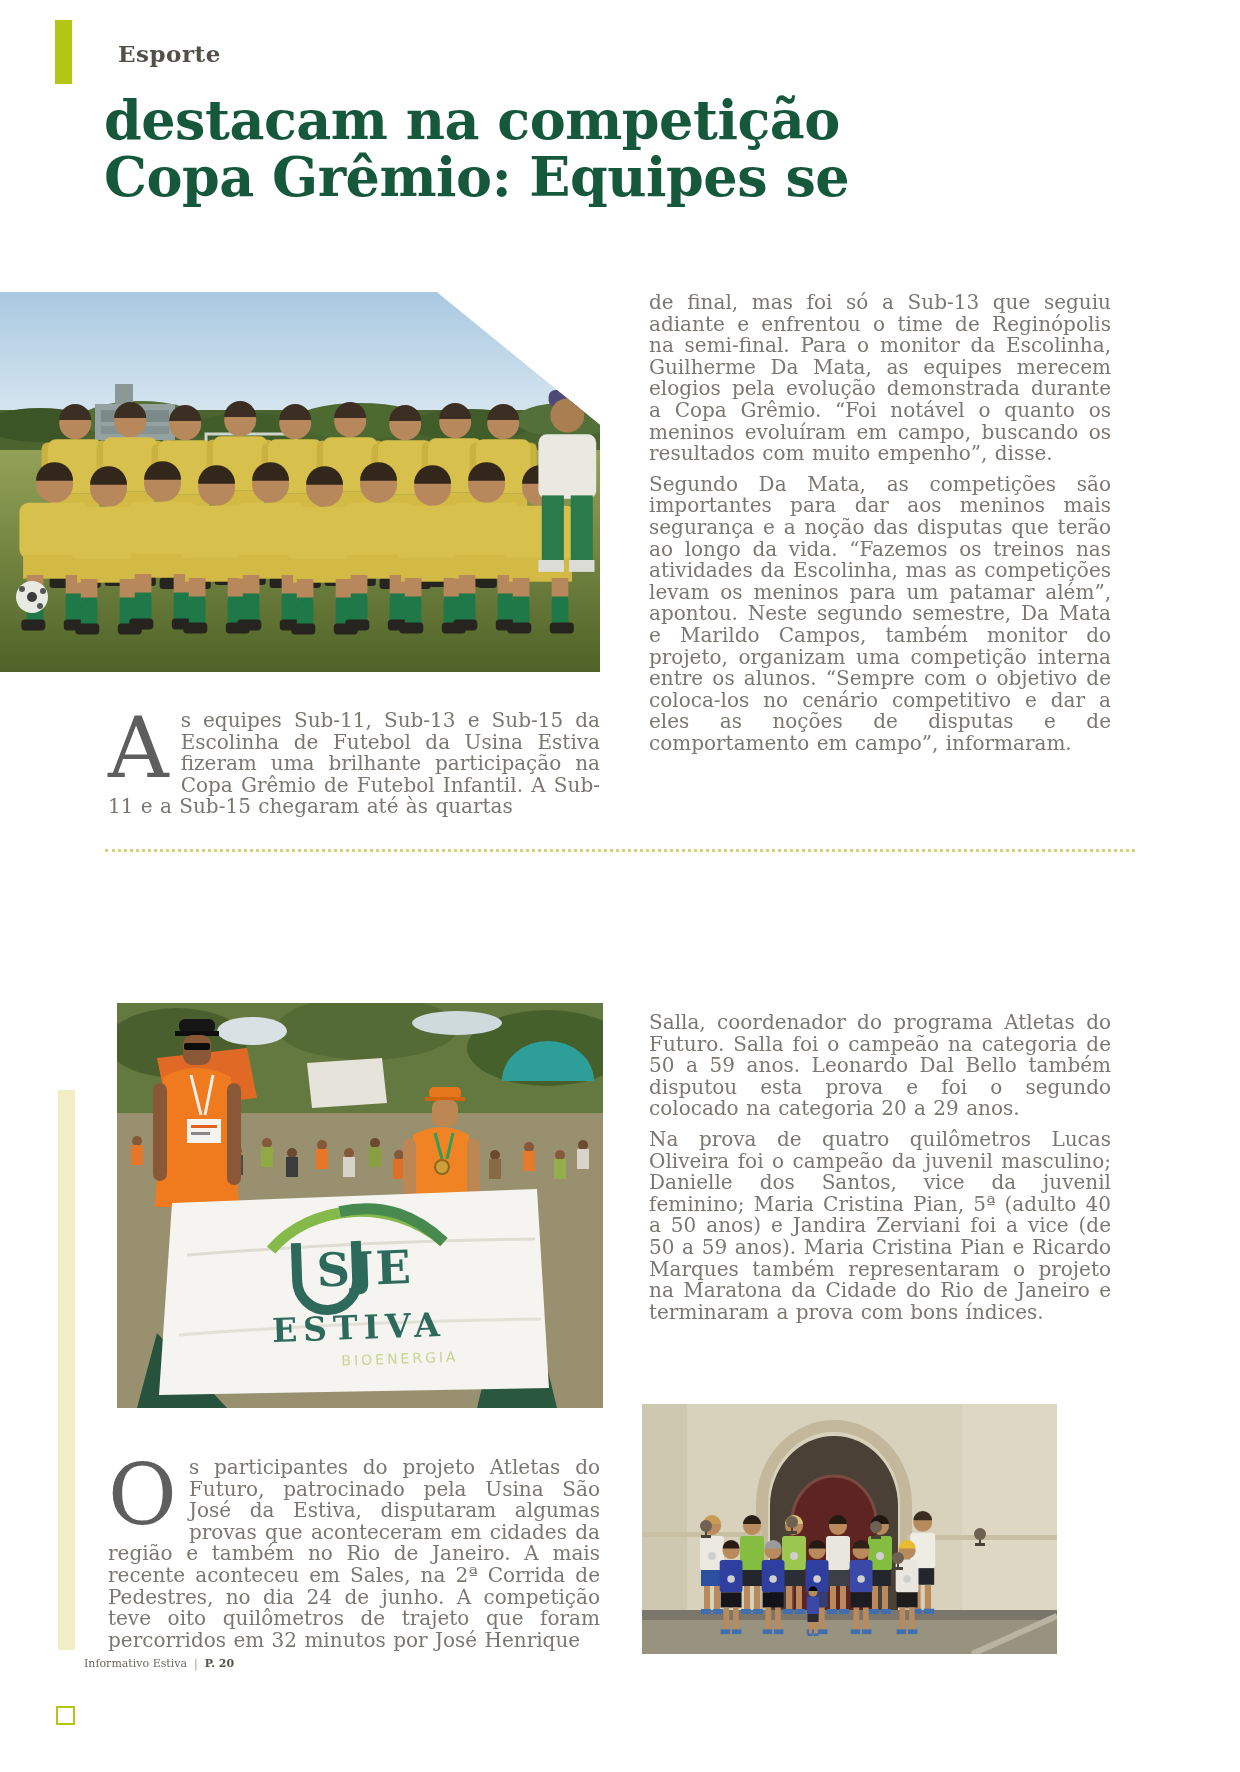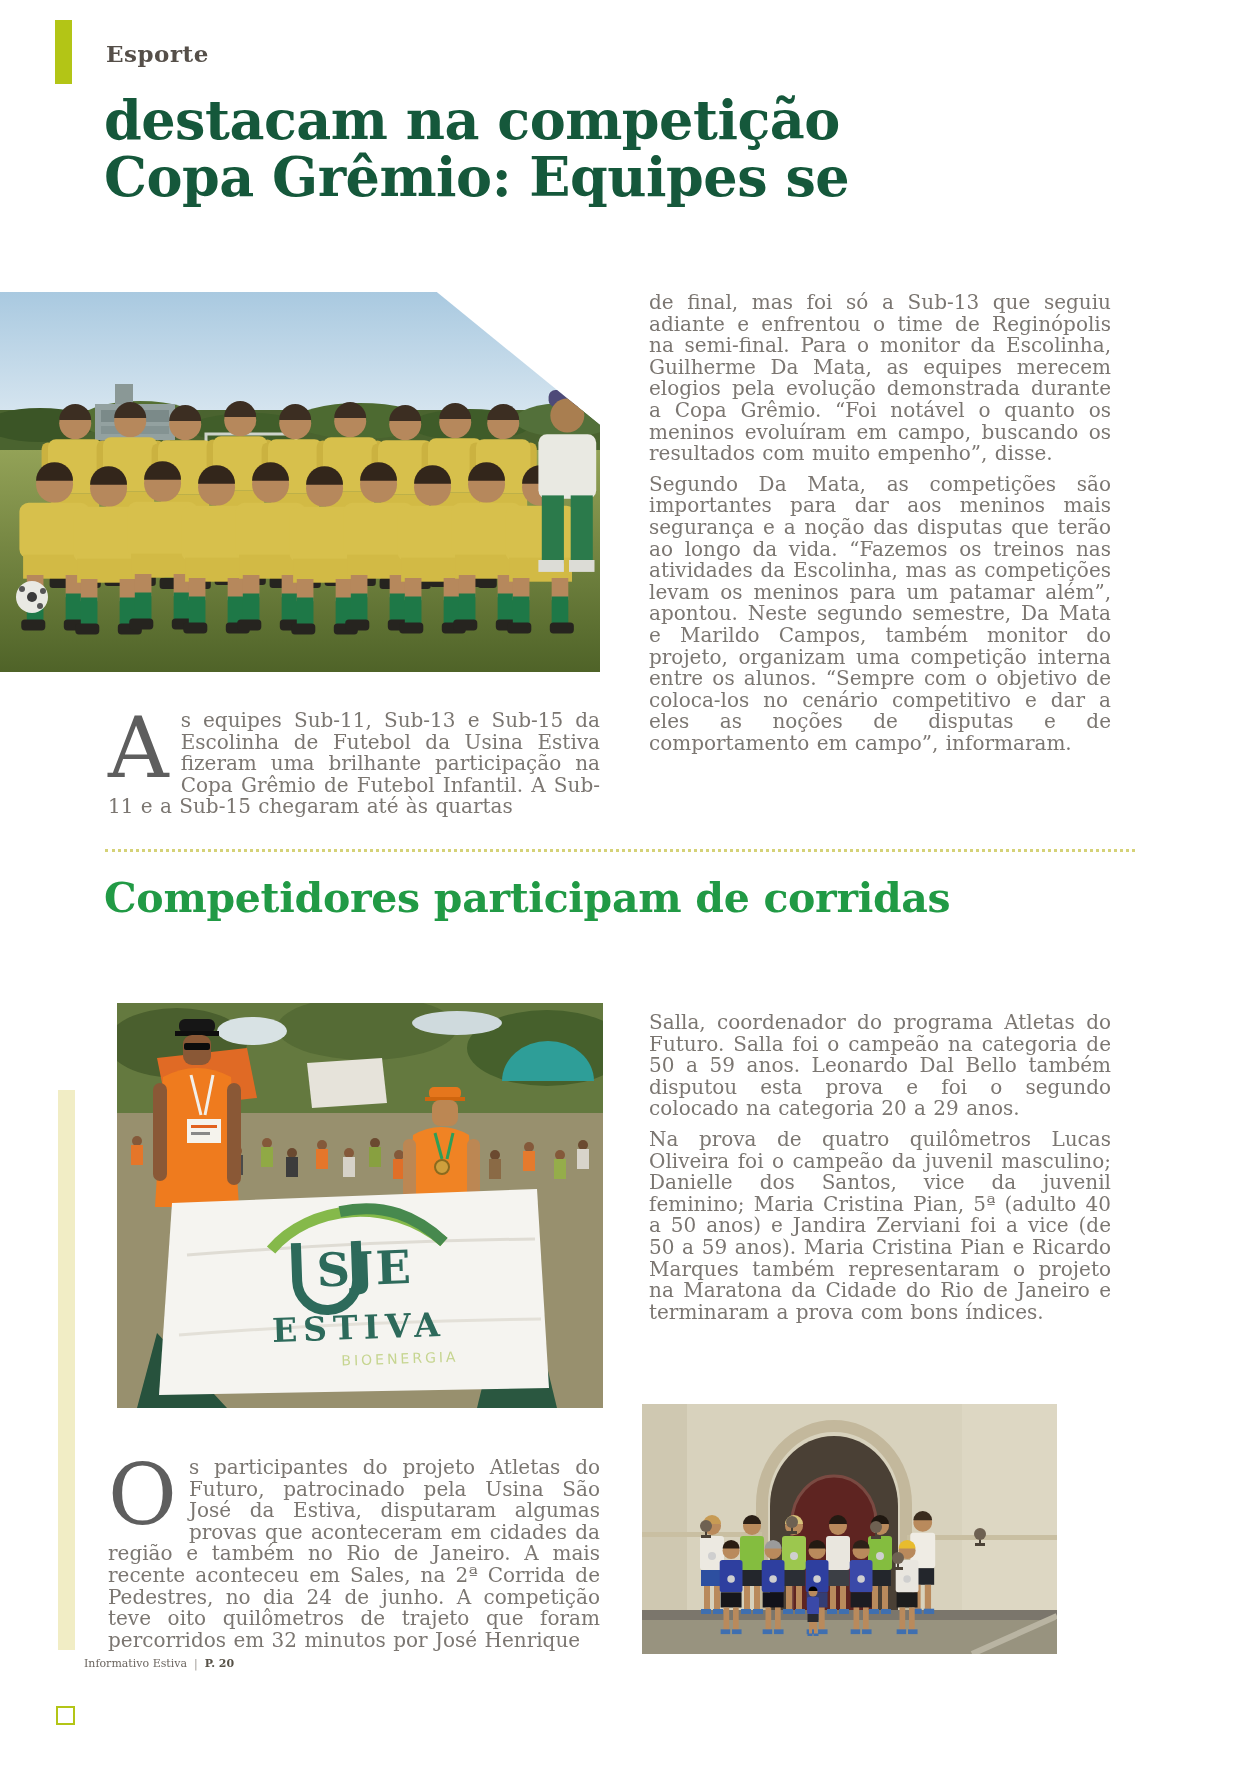--- a/index.html
+++ b/index.html
@@ -4,21 +4,21 @@
 <style>
   html,body{margin:0;padding:0;background:#ffffff;}
   .page{
     position:relative;width:1240px;height:1772px;background:#ffffff;
     font-family:"DejaVu Serif",serif;overflow:hidden;
   }
   .abs{position:absolute;}
   
   .kicker-bar{left:55px;top:20px;width:17px;height:64px;background:var(--accent-lime,#b3c516);}
   .pale-bar{left:58px;top:1090px;width:17px;height:560px;background:var(--accent-pale,#f1edc5);}
-  .kicker{left:106px;top:40px;font-size:23px;font-weight:bold;color:var(--kicker-gray,#554f49);letter-spacing:0.5px;}
+  .kicker{left:118px;top:40px;font-size:23px;font-weight:bold;color:var(--kicker-gray,#554f49);letter-spacing:0.5px;}
   
   .headline1{left:104px;top:92px;width:980px;font-size:54px;line-height:57px;font-weight:bold;
     color:var(--headline-dark,#15583b);letter-spacing:-0.5px;margin:0;}
   .headline2{left:104px;top:874px;width:1000px;font-size:41px;line-height:48px;font-weight:bold;
     color:var(--headline-green,#219a45);letter-spacing:-0.3px;margin:0;}
   .hline{display:block;}
   
   .col{color:var(--body-gray,#7b7671);font-size:20px;line-height:21.6px;text-align:justify;word-spacing:1px;}
   .col p{margin:9px;}
   .lcol1{left:108px;top:690px;width:492px;}
@@ -157,21 +157,20 @@
   </p>
 
   <div class="abs col rcol1">
     <p>de final, mas foi só a Sub-13 que seguiu adiante e enfrentou o time de Reginópolis na semi-final. Para o monitor da Escolinha, Guilherme Da Mata, as equipes merecem elogios pela evolução demonstrada durante a Copa Grêmio. “Foi notável o quanto os meninos evoluíram em campo, buscando os resultados com muito empenho”, disse.</p>
     <p>Segundo Da Mata, as competições são importantes para dar aos meninos mais segurança e a noção das disputas que terão ao longo da vida. “Fazemos os treinos nas atividades da Escolinha, mas as competições levam os meninos para um patamar além”, apontou. Neste segundo semestre, Da Mata e Marildo Campos, também monitor do projeto, organizam uma competição interna entre os alunos. “Sempre com o objetivo de coloca-los no cenário competitivo e dar a eles as noções de disputas e de comportamento em campo”, informaram.</p>
   </div>
 
   <div class="abs dotted-divider"></div>
 
   <h2 class="abs headline2">
-    <span class="hline">Competidores participam de corridas</span>
   </h2>
 
   <div class="abs photo photo2">
     <svg width="486" height="405" viewBox="0 0 486 405">
       <rect x="0" y="0" width="486" height="405" fill="#98906e"></rect>
       <rect x="0" y="0" width="486" height="110" fill="#64793f"></rect>
       <ellipse cx="60" cy="40" rx="70" ry="35" fill="#4a5f2e"></ellipse>
       <ellipse cx="250" cy="25" rx="90" ry="32" fill="#556b35"></ellipse>
       <ellipse cx="430" cy="45" rx="80" ry="38" fill="#46602c"></ellipse>
       <ellipse cx="135" cy="28" rx="35" ry="14" fill="#d8e2e4"></ellipse>

